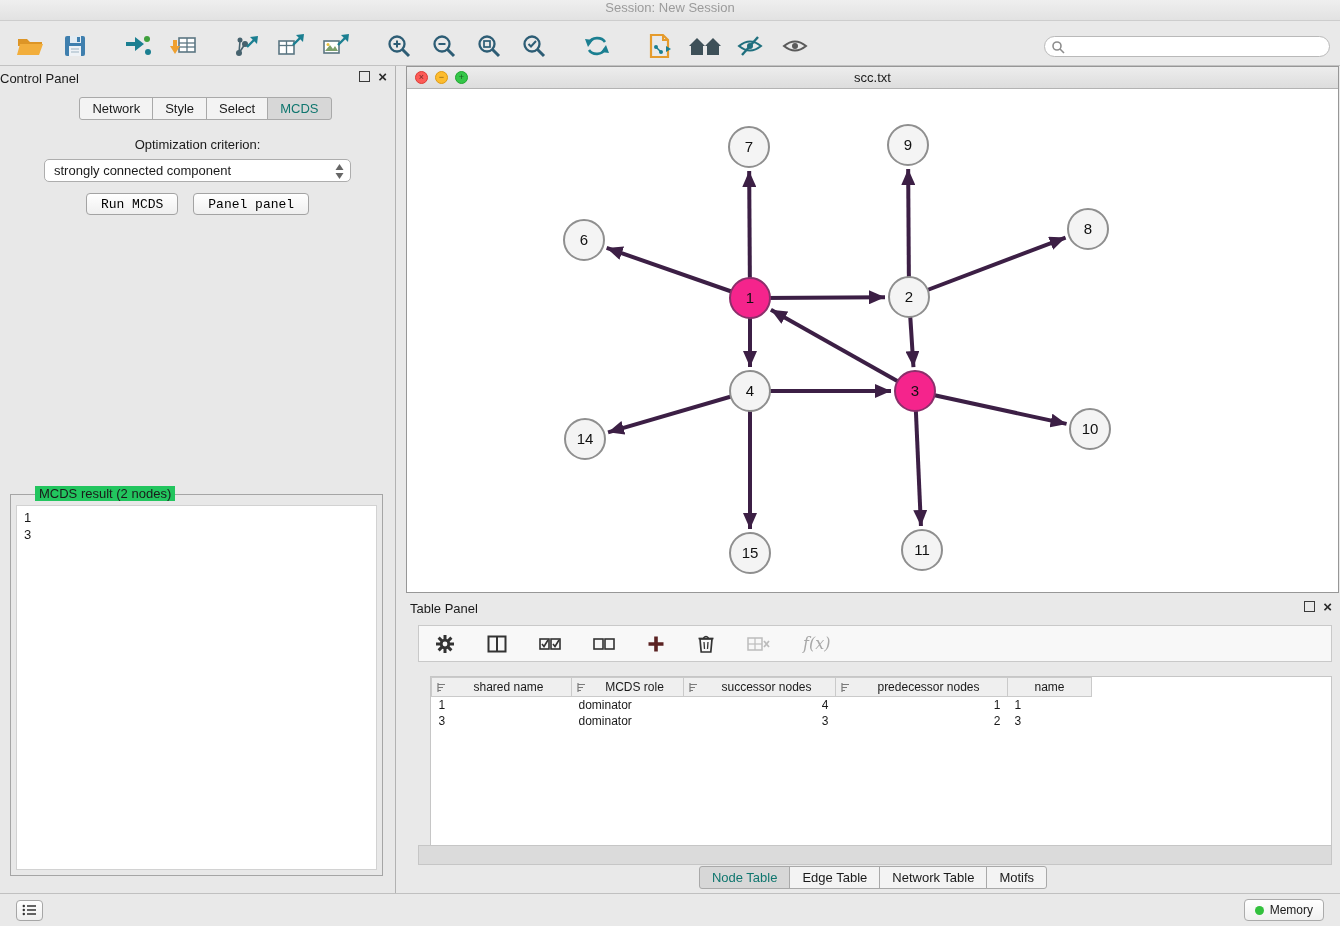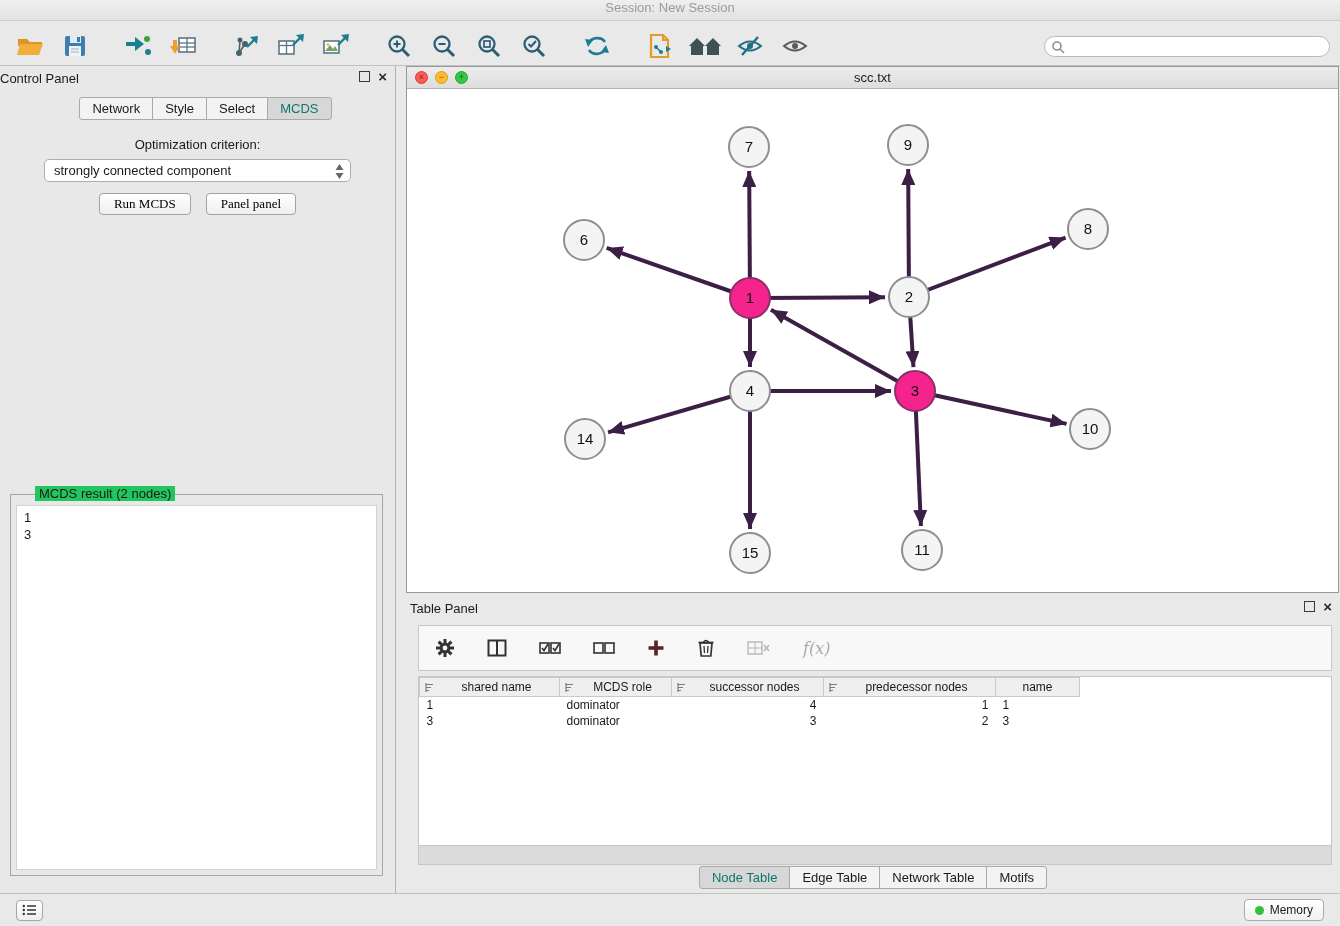--- a/index.html
+++ b/index.html
@@ -34,21 +34,21 @@
   .tab { padding:3px 12px; background:#f3f3f3; border:1px solid #a9a9a9; margin-left:-1px; cursor:default; }
   .tab:first-child { border-radius:3px 0 0 3px; margin-left:0; }
   .tab:last-child { border-radius:0 3px 3px 0; }
   .tab.sel { background:#d7d7d7; color:#0f766e; }
   .opt-label { position:absolute; top:71px; width:100%; text-align:center; }
   .criterion { position:absolute; top:93px; left:44px; right:44px; height:23px; background:#fff;
     border:1px solid #adadad; border-radius:5px; display:flex; align-items:center; padding:0 22px 0 9px; cursor:default;text-align:center; }
   .criterion svg { position:absolute; right:5px; top:3px; }
   .btn-row { position:absolute; top:127px; width:100%; display:flex; justify-content:center; gap:15px; }
   .pbtn { height:22px; padding:0 14px; background:linear-gradient(#ffffff,#efefef);
-    border:1px solid #a3a3a3; border-radius:4px; font-size:13px; font-family:Liberation Serif, serif; cursor:default; }
+    border:1px solid #a3a3a3; border-radius:4px; font-size:13px; font-family:Liberation Mono, monospace; cursor:default; }
   .result-fieldset { position:absolute; top:428px; left:10px; right:12px; bottom:17px;
     border:1px solid #a5a5a5; }
   .result-legend { position:absolute; top:-9px; left:24px; background:#22c55e; padding:0 4px; }
   .result-box { position:absolute; left:5px; right:5px; top:10px; bottom:5px; background:#fff;
     border:1px solid #d2d2d2; padding:3px 7px; line-height:17px; }
 
   
   .net-window { position:absolute; left:406px; top:66px; width:933px; height:527px;
     border:1px solid #979797; background:#fff; }
   .net-titlebar { position:relative; height:22px; background:linear-gradient(#ededed,#dddddd);
@@ -61,25 +61,25 @@
   .tl.grn { background:#34c648; border:1px solid #1fa52f; }
   .net-canvas { position:relative; width:100%; height:503px; background:#fff; }
   .net-canvas svg { position:absolute; left:0; top:0; }
 
   
   .vsplit { position:absolute; left:396px; top:66px; width:10px; height:827px; background:#e9e9e9; }
   .hsplit { position:absolute; left:406px; top:593px; width:934px; height:3px; background:#e9e9e9; }
 
   
   .table-panel { position:absolute; left:406px; top:596px; width:934px; height:297px; background:#e9e9e9; }
-  .tp-toolbar { position:absolute; left:12px; right:8px; top:29px; height:46px; background:#f8f8f8;
+  .tp-toolbar { position:absolute; left:12px; right:8px; top:29px; height:37px; background:#f8f8f8;
     border:1px solid #c9c9c9; display:flex; align-items:center; gap:32px; padding-left:16px; }
   .ticon { display:flex; align-items:center; justify-content:center; cursor:default; }
   .fx { font-family:"DejaVu Serif",serif; font-style:italic; font-size:16px; color:#a8a8a8; }
-  .table-wrap { position:absolute; left:12px; right:8px; top:80px; height:169px; background:#fff;
+  .table-wrap { position:absolute; left:24px; right:8px; top:80px; height:169px; background:#fff;
     border:1px solid #c6c6c6; border-bottom:none; overflow:hidden; }
   .hscroll { position:absolute; left:12px; right:8px; top:249px; height:20px; background:#dbdbdb;
     border:1px solid #c6c6c6; }
   table { border-collapse:collapse; table-layout:fixed; width:100%; font-size:12px; }
   thead th { background:#efefef; border:1px solid #cacaca; height:19px; font-weight:normal; padding:0; }
   thead th.cf { background:transparent; border:none; }
   .hcell { display:flex; align-items:center; gap:3px; padding:0 4px; }
   .hlabel { flex:1; text-align:center; }
   td { height:16px; padding:0 7px; overflow:hidden; white-space:nowrap; }
   td.c2, td.c3 { text-align:right; }

